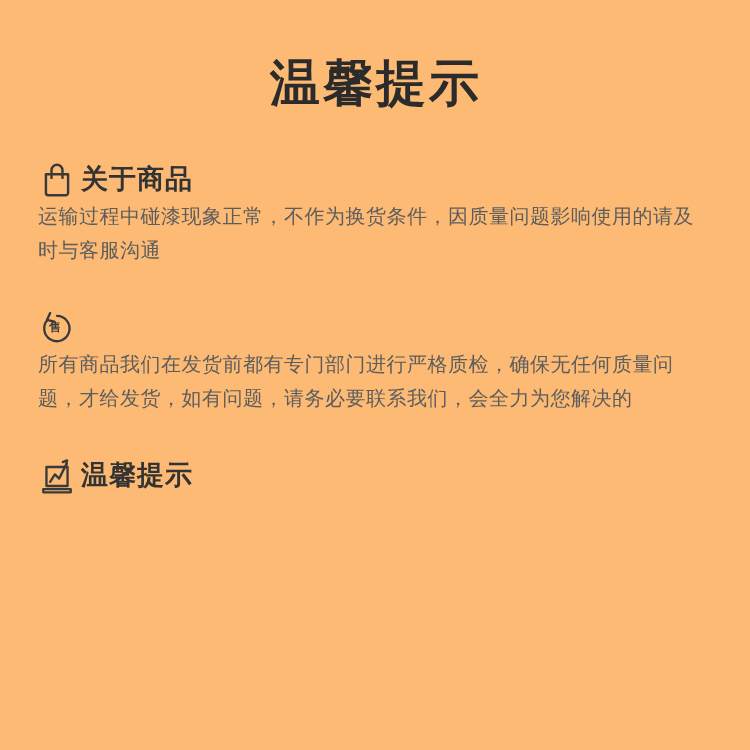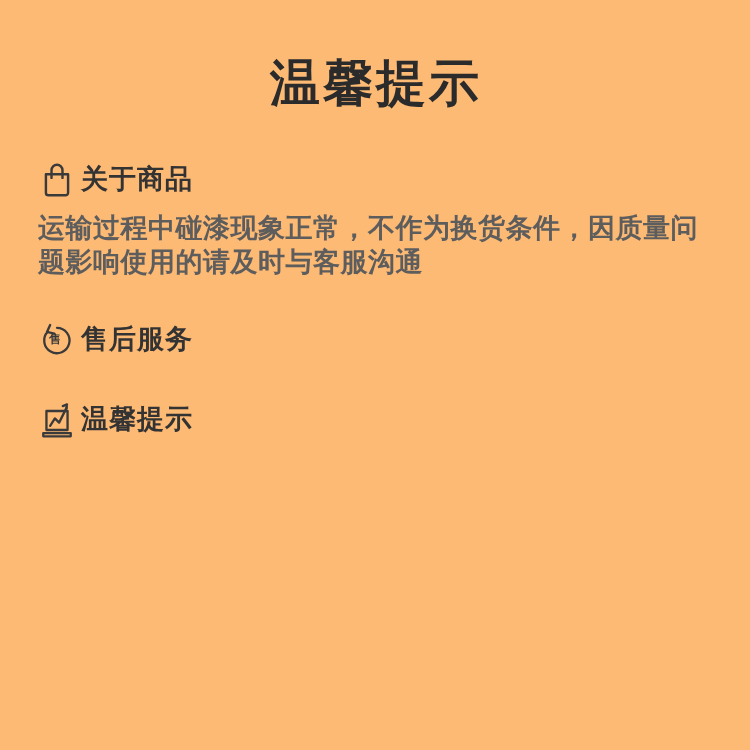--- a/index.html
+++ b/index.html
@@ -43,27 +43,26 @@
     position: absolute;
     left: 0; top: 1px;
     width: 35px; height: 35px;
     display: flex; align-items: center; justify-content: center;
     font-size: 12px;
     font-weight: 700;
     color: #3a3a3a;
     pointer-events: none;
   }
   .section-body {
-    margin-top: 12px;
-    font-size: 27px;
+    margin-top: 0;
+    font-size: 20px;
     line-height: 34px;
     color: #5d5d5d;
     letter-spacing: 0.5px;
     max-width: 678px;
-    font-weight: bold;
   }
 </style>
 </head>
 <body>
 
 <div class="page">
 
   <div class="page-title">温馨提示</div>
 
   <div class="section">
@@ -81,22 +80,22 @@
 
   <div class="section">
     <div class="section-heading">
       <span class="icon-box">
         <svg viewBox="0 0 36 36" fill="none" stroke="#3a3a3a" stroke-width="2.2" stroke-linejoin="round" stroke-linecap="round">
           <path d="M9.2 10.2 a12 12 0 1 0 8.8 -3.7"></path>
           <path d="M11.5 3.8 l-3 6.6 7 1.6"></path>
         </svg>
         <span class="icon-glyph-label">售</span>
       </span>
-      <span>售后服务</span>
     </div>
+    <div class="section-body">所有商品我们在发货前都有专门部门进行严格质检，确保无任何质量问题，才给发货，如有问题，请务必要联系我们，会全力为您解决的</div>
   </div>
 
 
   <div class="section">
     <div class="section-heading">
       <span class="icon-box">
         <svg viewBox="0 0 36 36" fill="none" stroke="#3a3a3a" stroke-width="2.2" stroke-linejoin="round" stroke-linecap="round">
           <path d="M8 9.5 h20 v18 h-20 z"></path>
           <path d="M5 30.5 h26 v3 h-26 z"></path>
           <path d="M11.5 23.5 l4.5 -7 4 4 7 -14"></path>

